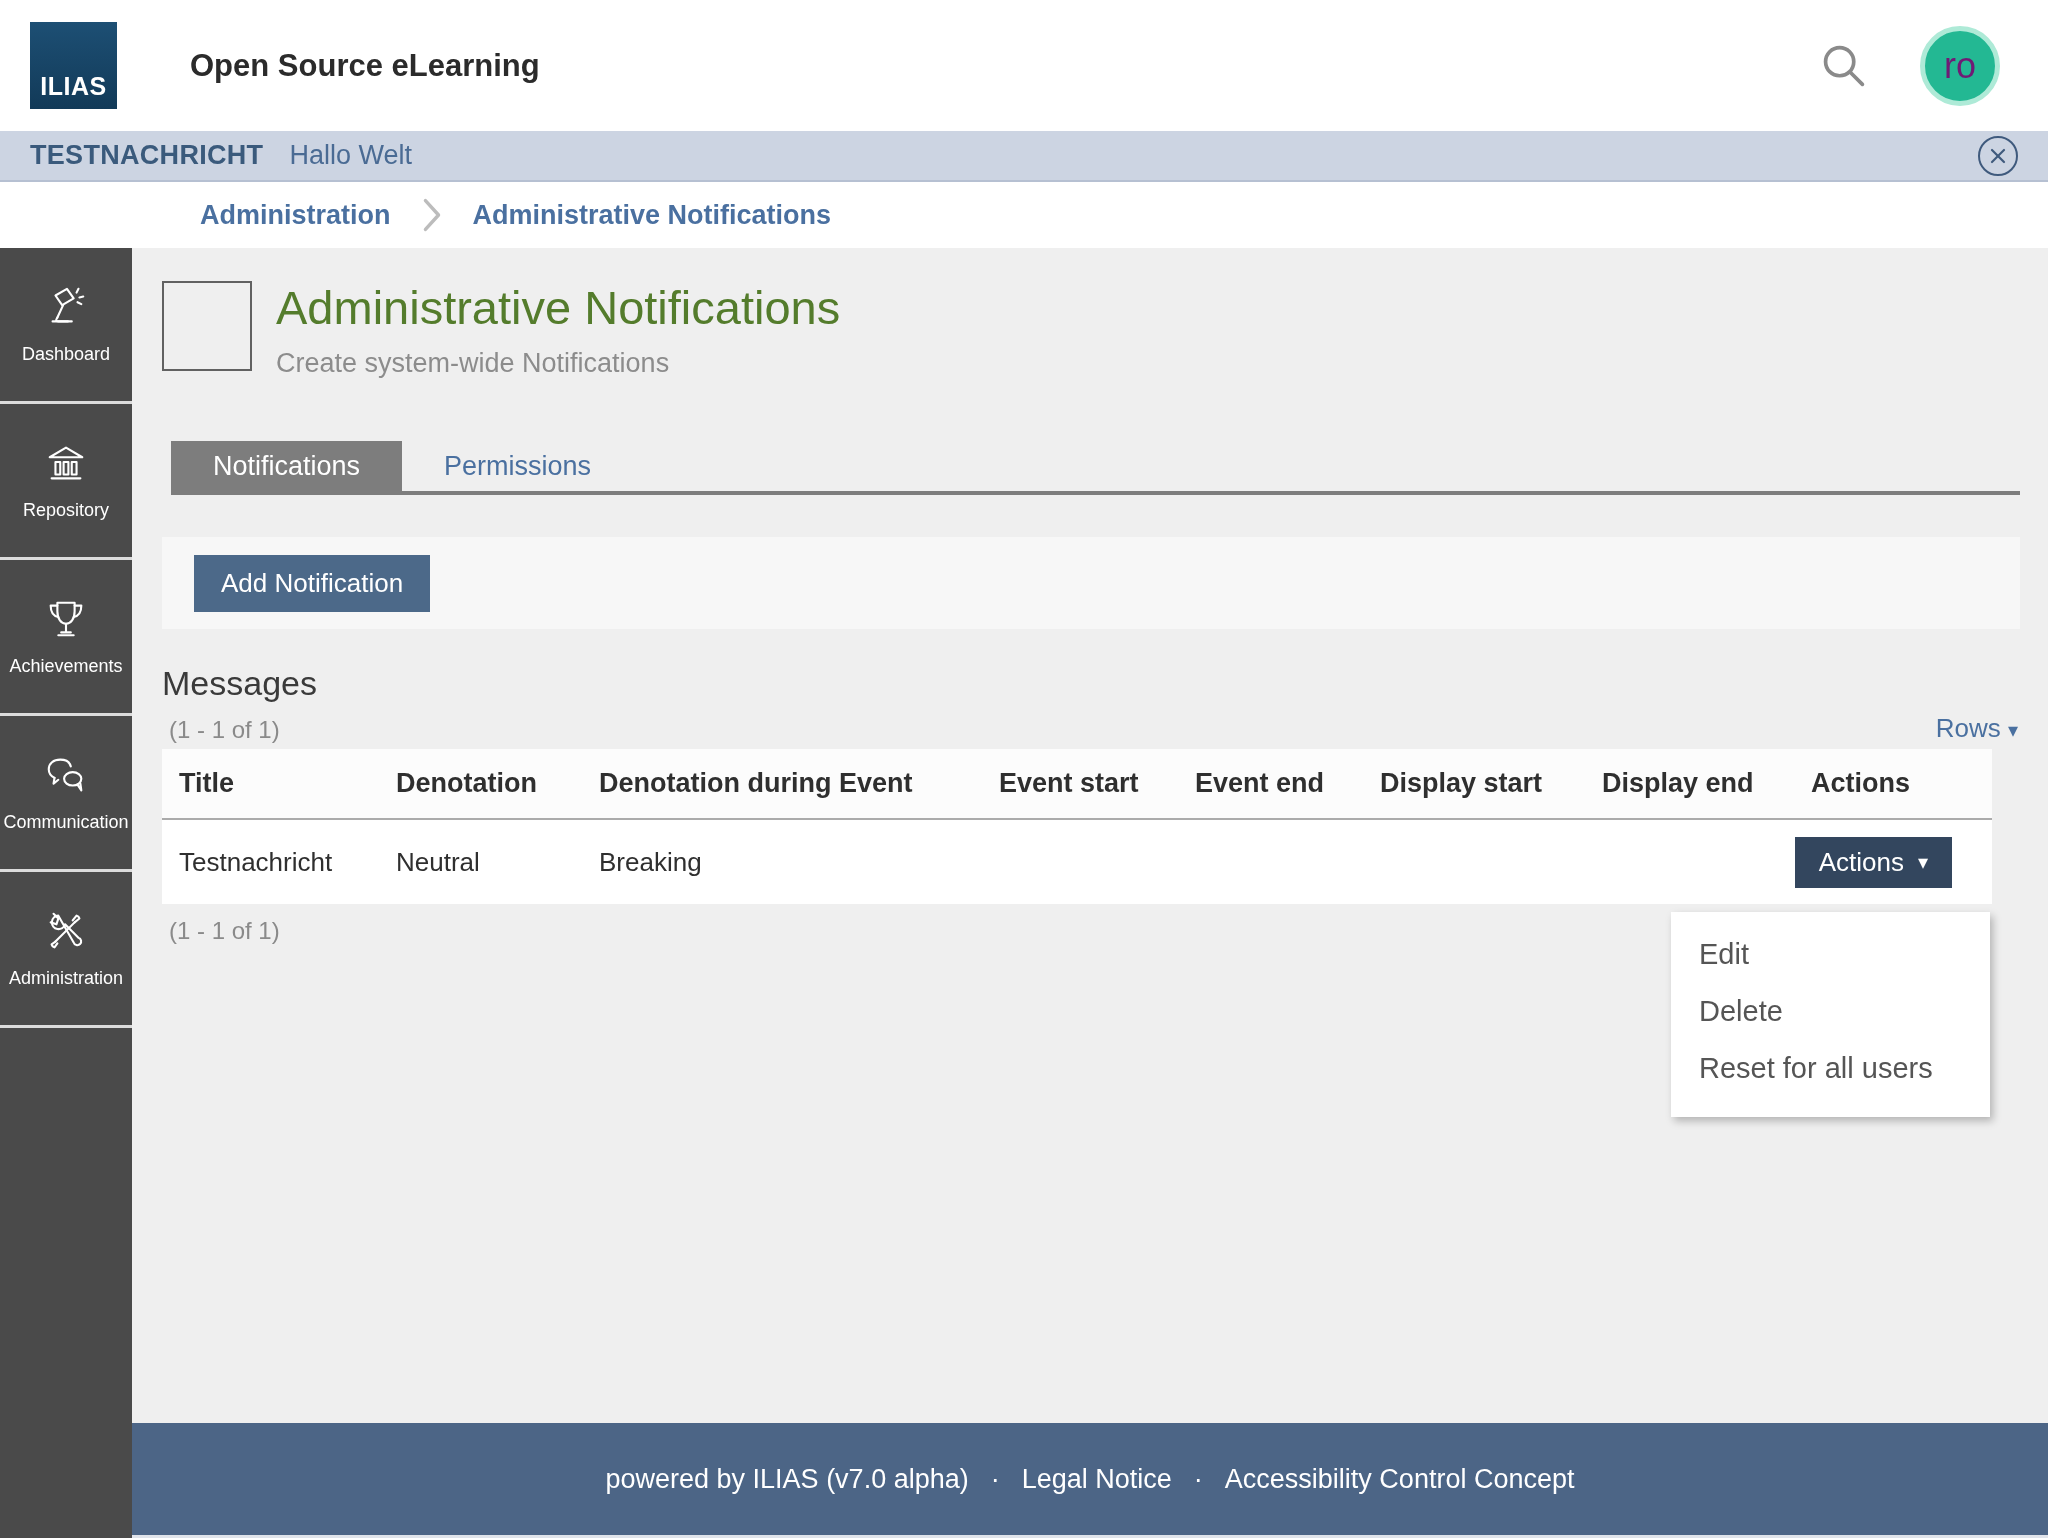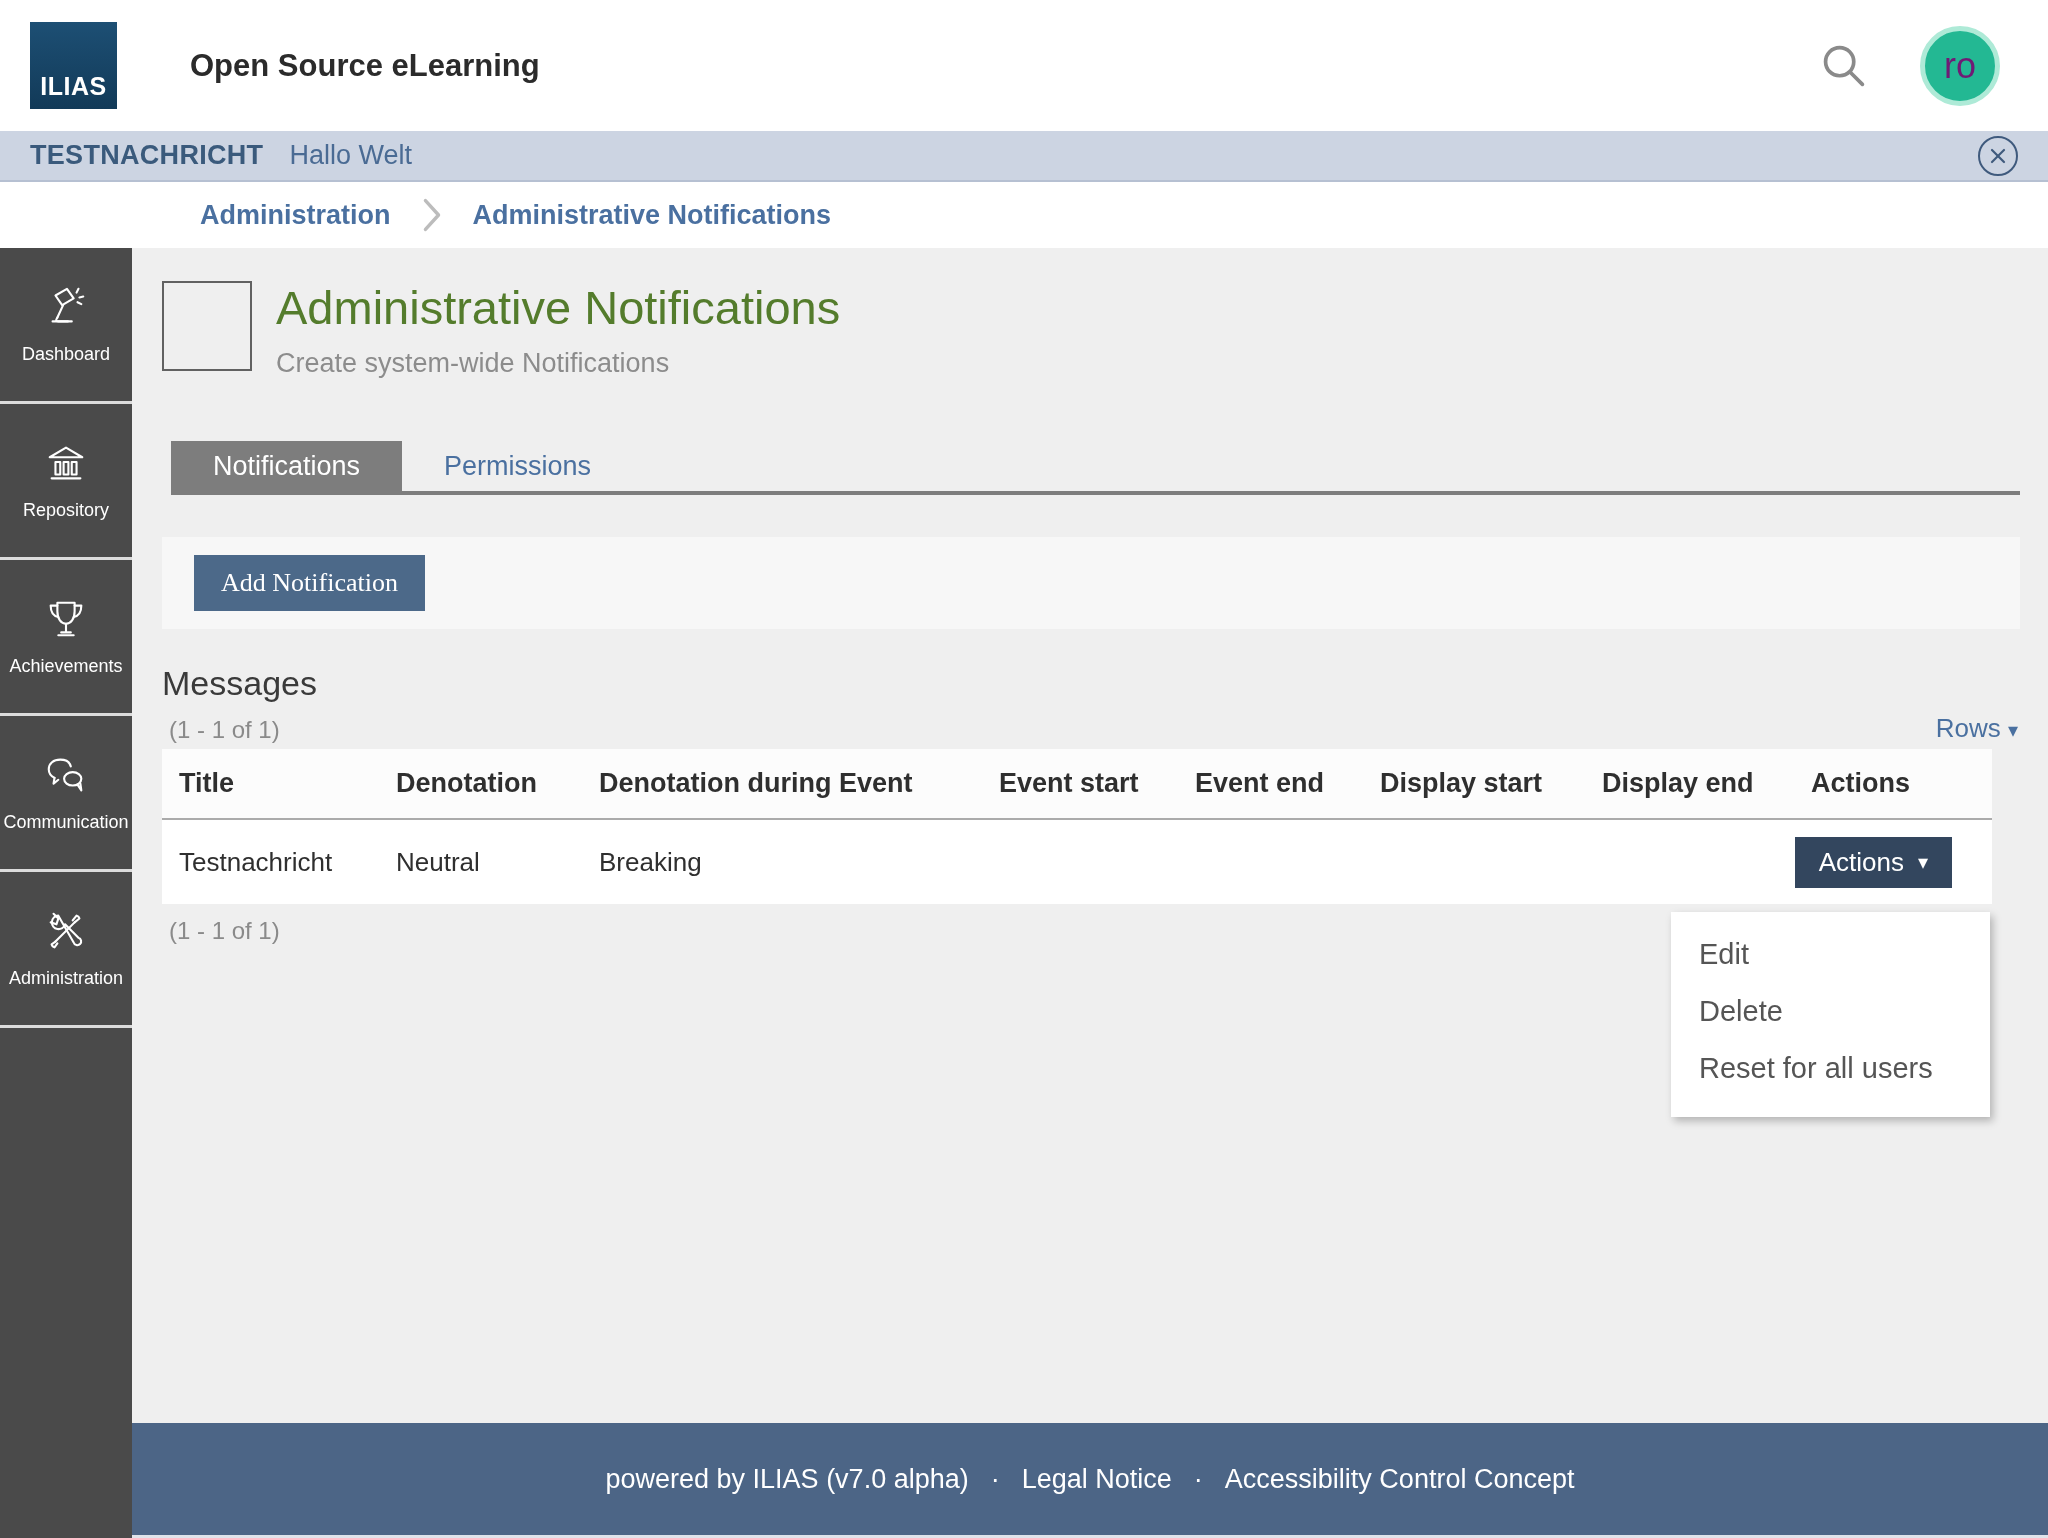--- a/index.html
+++ b/index.html
@@ -46,21 +46,21 @@
   .page-subtitle { color:#8c8c8c; font-size:27px; margin-top:13px; }
 
   
   .tabbar { margin-top:62px; border-bottom:4px solid #7d7d7d; display:flex; align-items:flex-end; height:54px;margin-left:9px; }
   .tab { font-size:27px; padding:0 42px; height:50px; display:flex; align-items:center; cursor:pointer; }
   .tab.active { background:#7d7d7d; color:#ffffff; }
   .tab.inactive { color:#4a70a0; }
 
   
   .toolbar-panel { margin-top:42px; background:#f7f7f7; height:92px; display:flex; align-items:center; padding-left:32px; }
-  .btn-primary { background:#4c6989; color:#ffffff; font-size:26px; border:none; padding:13px 27px; cursor:pointer; font-family:Liberation Serif, serif; }
+  .btn-primary { background:#4c6989; color:#ffffff; font-size:26px; border:none; padding:13px 27px; cursor:pointer; font-family:Liberation Sans, sans-serif; }
 
   
   .messages-head { margin-top:35px; font-size:34px; color:#3a3a3a; }
   .range-row { margin-top:10px; display:flex; align-items:flex-end; justify-content:space-between; }
   .range-txt { color:#8a8a8a; font-size:24px; padding-left:7px; }
   .rows-ctrl { color:#4a70a0; font-size:26px; cursor:pointer; padding-right:2px;margin-left:36px; }
   .caret { font-size:20px; }
 
   table.msg-table { border-collapse:collapse; width:1830px; margin-top:5px; table-layout:fixed; }
   .msg-table thead tr { background:#fcfcfc; height:70px; }

